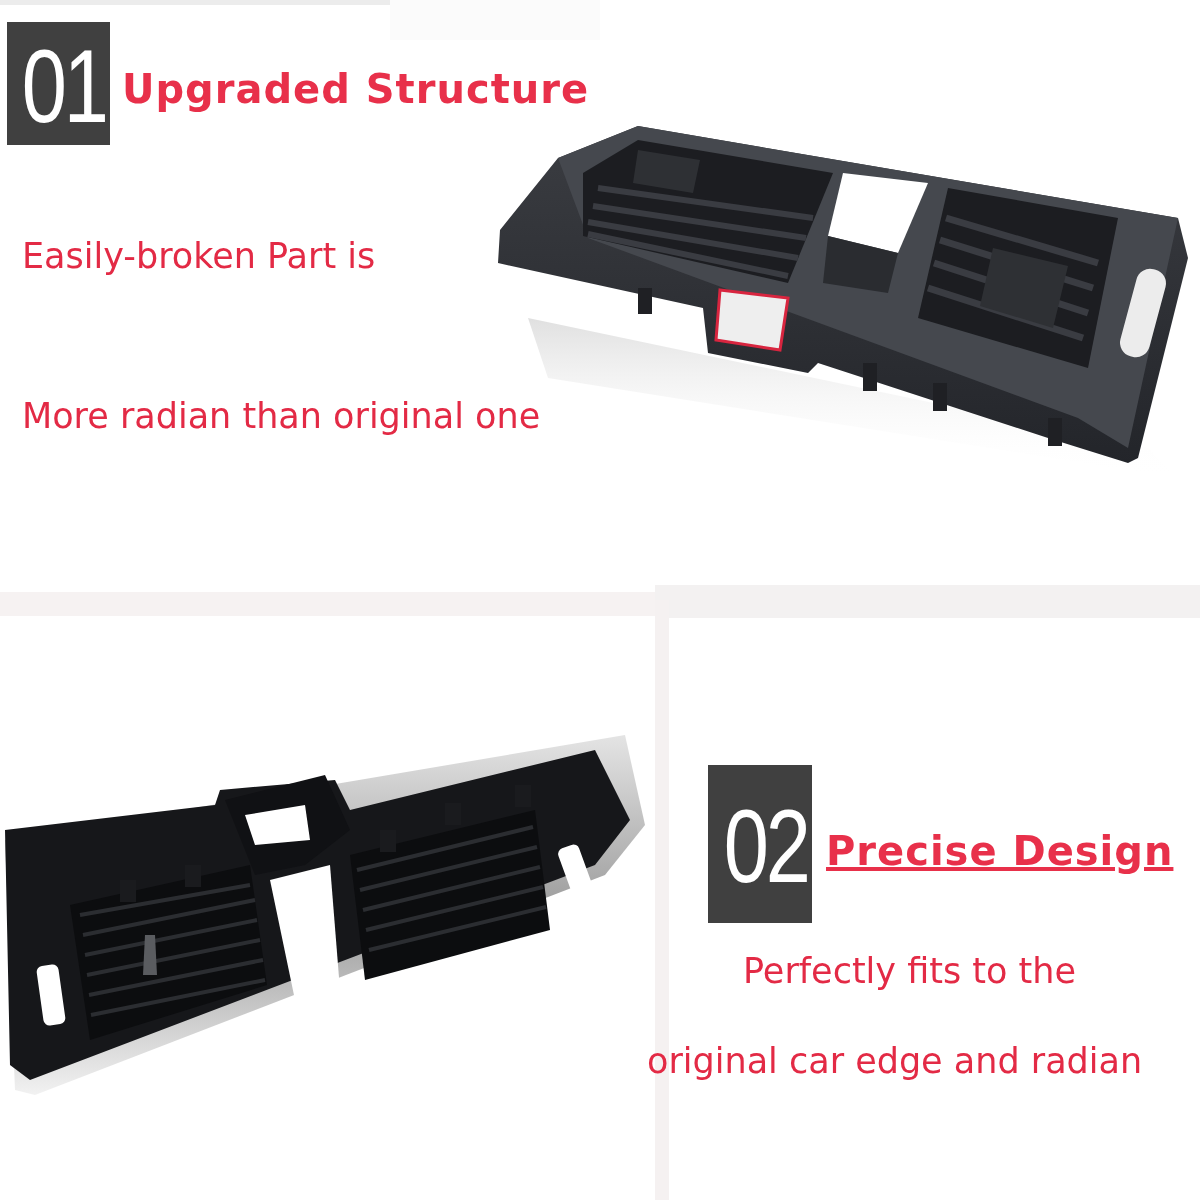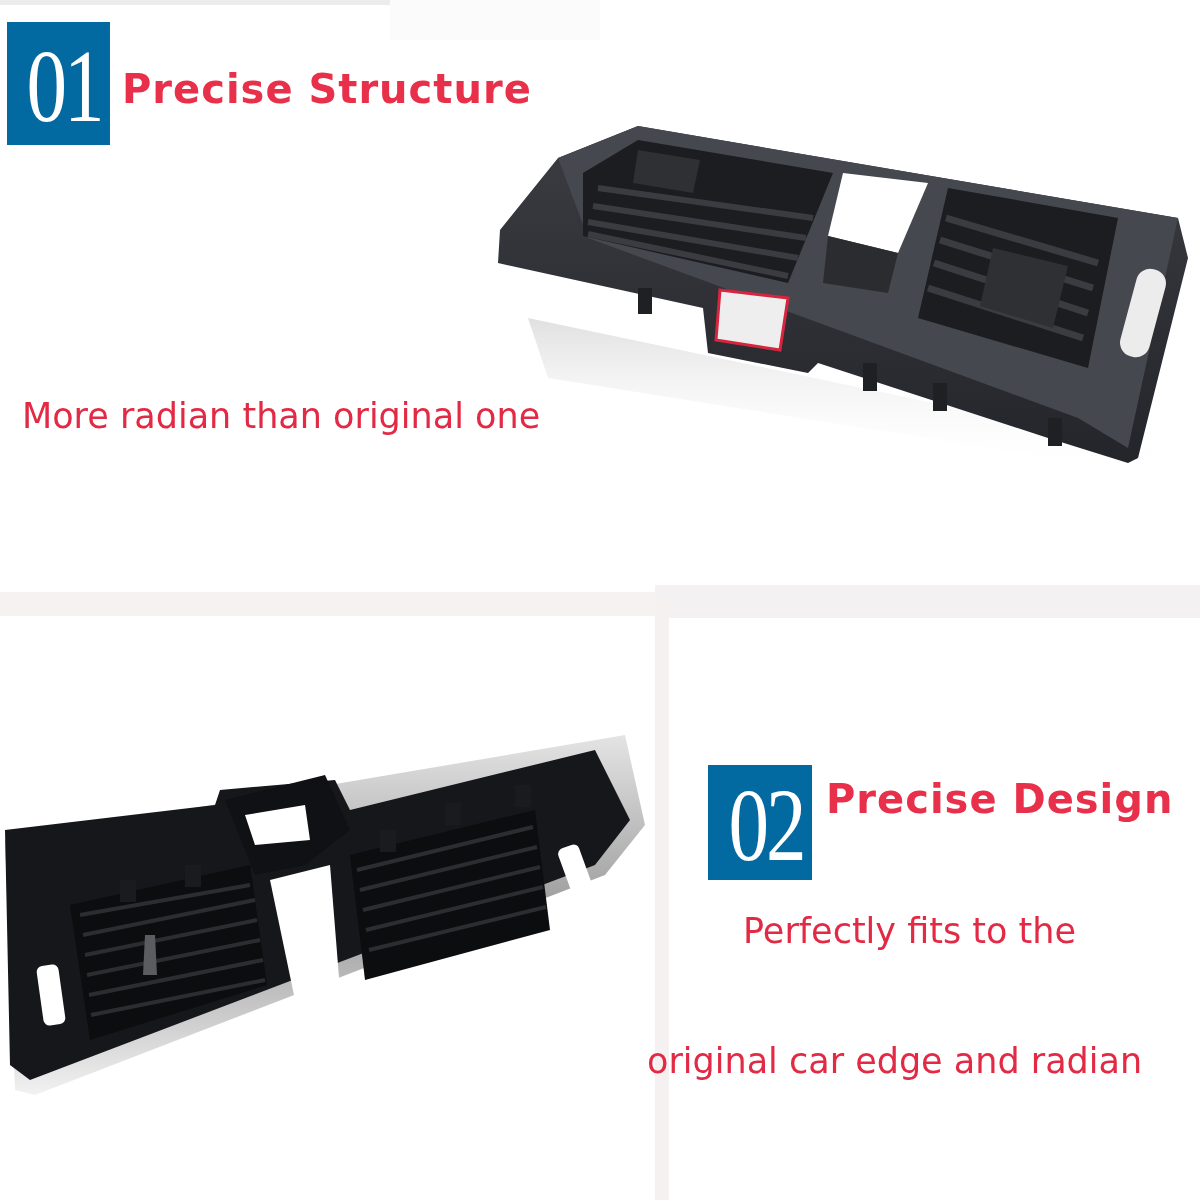--- a/index.html
+++ b/index.html
@@ -7,62 +7,63 @@
     body { position: relative; font-family: "DejaVu Sans", sans-serif; }
 
     .top-strip { position: absolute; left: 0; top: 0; width: 390px; height: 5px; background: #ececec; }
     .top-strip-right { position: absolute; left: 390px; top: 0; width: 210px; height: 40px; background: #fbfbfb; }
 
     .band { position: absolute; left: 0; top: 592px; width: 660px; height: 24px; background: #f6f2f2; }
     .band-right { position: absolute; left: 655px; top: 585px; width: 545px; height: 33px; background: #f3f1f1; }
     .vdivider { position: absolute; left: 655px; top: 600px; width: 14px; height: 600px; background: #f5f1f1; }
 
     .num-box {
-      position: absolute; background: #0369a1;
+      position: absolute; background: #404040;
       color: #ffffff; display: flex; align-items: center; justify-content: center;
-      font-family: Liberation Serif, serif; font-weight: 400; font-size: 104px;
+      font-family: Liberation Sans, sans-serif; font-weight: 400; font-size: 104px;
       letter-spacing: -4px; line-height: 1; padding-left: 11px;
     }
     .num-box span { transform: scaleX(0.78); display: inline-block; padding-top: 4px; }
     #box-01 { left: 7px; top: 22px; width: 103px; height: 123px; }
-    #box-02 { left: 708px; top: 765px; width: 104px; height: 115px; }
+    #box-02 { left: 708px; top: 765px; width: 104px; height: 158px; }
 
     .heading {
       position: absolute; color: #e8304a; font-weight: 700;
       font-family: "DejaVu Sans", sans-serif; font-size: 40px; white-space: nowrap;
       letter-spacing: 1px;
     }
     #heading-01 { left: 122px; top: 66px; }
-    #heading-02 { left: 826px; top: 776px; }
+    #heading-02 { left: 826px; top: 828px; text-decoration: underline; }
 
     .body-text {
       position: absolute; color: #e32a45; font-family: "DejaVu Sans", sans-serif;
       font-size: 35px; white-space: nowrap; line-height: 1.25; font-weight: 400;
     }
     #text-easily { left: 22px; top: 235px; }
     #text-steady { left: 22px; top: 395px; }
-    #text-perfect { left: 743px; top: 910px; }
+    #text-perfect { left: 743px; top: 950px; }
     #text-original { left: 647px; top: 1040px; }
 
     .product { position: absolute; }
     #product-top { left: 488px; top: 118px; width: 712px; height: 360px; }
     #product-bottom { left: 5px; top: 735px; width: 640px; height: 390px; }
   </style>
 </head>
 <body>
 
 <div class="top-strip"></div>
 <div class="top-strip-right"></div>
 
 <div class="num-box" id="box-01">
   <span>01</span>
 </div>
-<div class="heading" id="heading-01">Precise Structure</div>
+<div class="heading" id="heading-01">Upgraded Structure</div>
 
 <div class="body-text" id="text-easily">
+  <div>Easily-broken Part is</div>
 </div>
 <div class="body-text" id="text-steady">More radian than original one</div>
 
 <svg class="product" id="product-top" viewBox="0 0 712 360" xmlns="http://www.w3.org/2000/svg">
   <defs>
     <linearGradient id="panelG" x1="0" y1="0" x2="0" y2="1">
       <stop offset="0" stop-color="#3b3d42"></stop>
       <stop offset="1" stop-color="#23252a"></stop>
     </linearGradient>
     <linearGradient id="shadowG" x1="0" y1="0" x2="0" y2="1">

